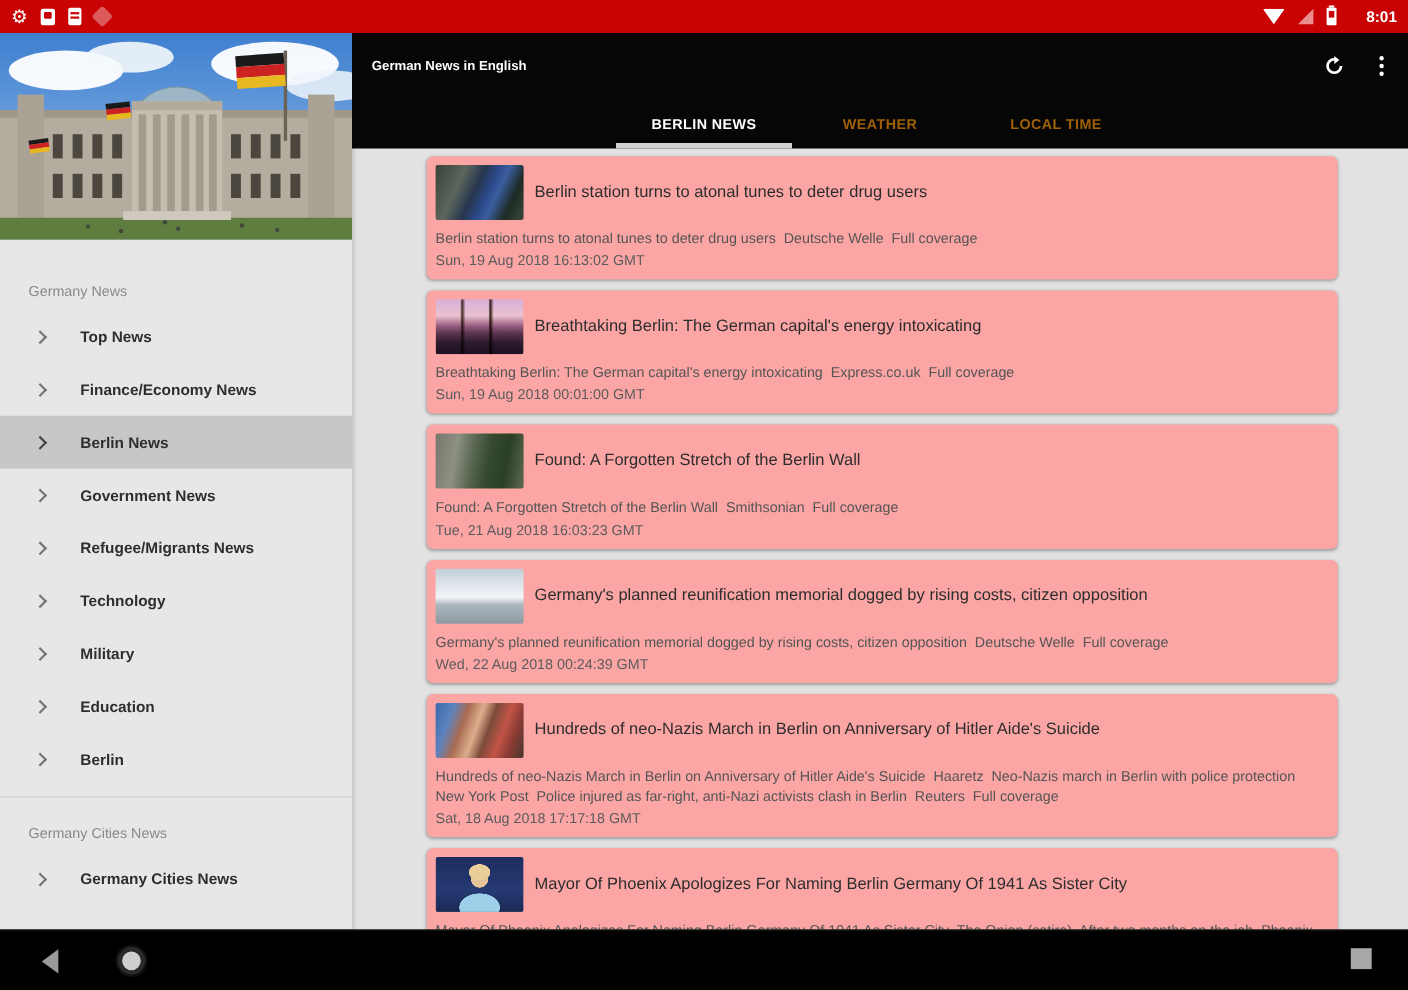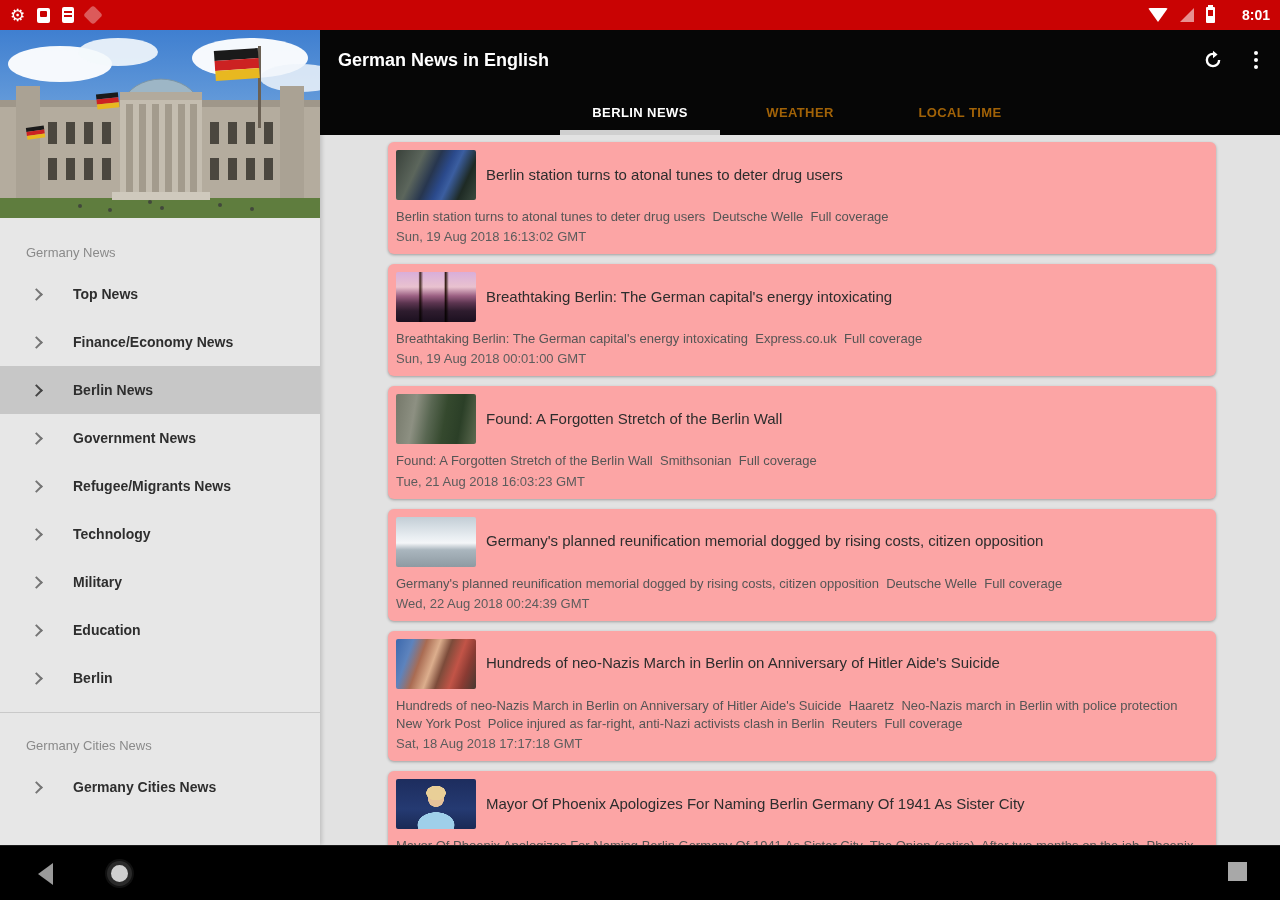--- a/index.html
+++ b/index.html
@@ -22,34 +22,34 @@
   .sb-signal{width:0;height:0;border-left:14px solid transparent;border-bottom:14px solid #e89090;position:relative;}
   .sb-batt{width:9px;height:16px;background:#fff;border-radius:1px;position:relative;}
   .sb-batt:before{content:"";position:absolute;top:-2px;left:2px;width:5px;height:2px;background:#fff;}
   .sb-batt:after{content:"";position:absolute;left:2px;top:3px;width:5px;height:6px;background:#c90303;}
   .sb-time{color:#fff;font-size:14px;font-weight:bold;margin-left:15px;}
 
   
   .sidebar{position:absolute;top:30px;left:0;width:320px;height:815px;background:#e7e7e7;z-index:10;
            box-shadow:2px 0 4px rgba(0,0,0,.15);}
   .side-hero{width:320px;height:188px;display:block;}
-  .side-list{padding-top:2px;}
+  .side-list{padding-top:14px;}
   .side-section-label{height:34px;line-height:34px;padding-left:26px;color:#8a8a8a;font-size:13px;margin-top:16px;}
   .side-item{height:48px;display:flex;align-items:center;cursor:pointer;}
   .side-item.selected{background:#c7c7c7;}
   .chev{width:9px;height:9px;border-top:2.5px solid #757575;border-right:2.5px solid #757575;
         transform:rotate(45deg);margin-left:32px;flex:0 0 auto;}
   .side-item.selected .chev{border-color:#444;}
   .side-label{margin-left:32px;font-size:14px;font-weight:bold;color:#2e2e2e;}
   .side-divider{height:1px;background:#c9c9c9;margin-top:10px;}
 
   
   .appbar{position:absolute;top:30px;left:320px;width:960px;height:60px;background:#060606;
           display:flex;align-items:center;z-index:20;}
-  .appbar-title{color:#fff;font-size:18px;font-weight:bold;margin-left:18px;}
+  .appbar-title{color:#fff;font-size:12px;font-weight:bold;margin-left:18px;}
   .appbar-actions{margin-left:auto;display:flex;align-items:center;gap:26px;margin-right:18px;}
   .icon-refresh svg{display:block;}
   .icon-overflow{display:flex;flex-direction:column;gap:3px;padding:4px;}
   .icon-overflow i{width:4px;height:4px;border-radius:50%;background:#fff;display:block;}
 
   .tabbar{position:absolute;top:90px;left:320px;width:960px;height:45px;background:#060606;
           display:flex;padding-left:240px;z-index:20;}
   .tab{width:160px;height:45px;display:flex;align-items:center;justify-content:center;position:relative;cursor:pointer;}
   .tab-label{color:#a16207;font-size:13px;font-weight:bold;letter-spacing:.4px;}
   .tab.active .tab-label{color:#fff;}

